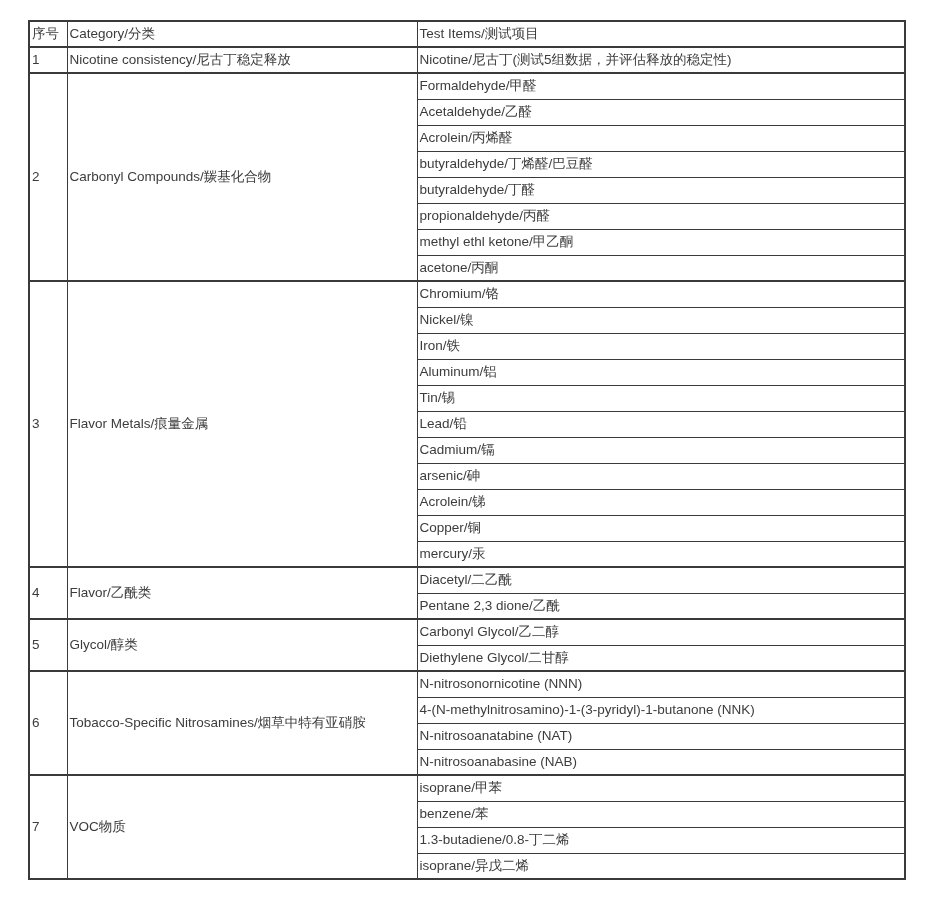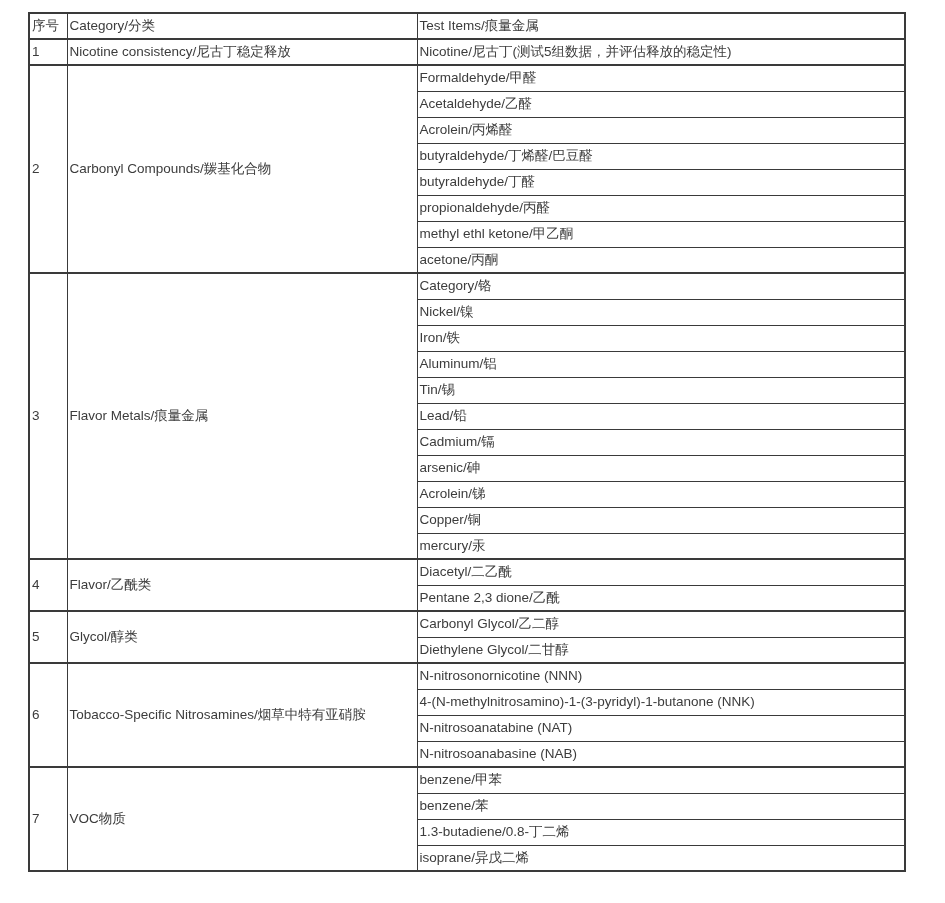--- a/index.html
+++ b/index.html
@@ -6,21 +6,21 @@
     margin: 0;
     padding: 0;
     background: #ffffff;
     font-family: "Liberation Sans", "DejaVu Sans", sans-serif;
   }
   .page {
     width: 945px;
     height: 903px;
     background: #ffffff;
     box-sizing: border-box;
-    padding: 12px 0 0 28px;
+    padding: 20px 0 0 28px;
     overflow: hidden;
   }
   table.test-table {
     border-collapse: collapse;
     table-layout: fixed;
     width: 876px;
     border: 2px solid #3a3a3a;
     color: #3c3c3c;
     font-size: 13.5px;
   }
@@ -47,21 +47,21 @@
 </style>
 </head>
 <body>
 
 <div class="page">
   <table class="test-table">
     <thead>
       <tr>
         <th class="col-no">序号</th>
         <th class="col-cat">Category/分类</th>
-        <th class="col-items">Test Items/痕量金属</th>
+        <th class="col-items">Test Items/测试项目</th>
       </tr>
     </thead>
 
   <tbody>
         <tr>
           <td class="col-no" rowspan="1">1</td>
           <td class="col-cat" rowspan="1">Nicotine consistency/尼古丁稳定释放</td>
           <td class="col-items">Nicotine/尼古丁(测试5组数据，并评估释放的稳定性)</td>
         </tr>
       </tbody>
@@ -90,21 +90,21 @@
           <td class="col-items">methyl ethl ketone/甲乙酮</td>
         </tr>
         <tr>
           <td class="col-items">acetone/丙酮</td>
         </tr>
       </tbody>
       <tbody>
         <tr>
           <td class="col-no" rowspan="11">3</td>
           <td class="col-cat" rowspan="11">Flavor Metals/痕量金属</td>
-          <td class="col-items">Category/铬</td>
+          <td class="col-items">Chromium/铬</td>
         </tr>
         <tr>
           <td class="col-items">Nickel/镍</td>
         </tr>
         <tr>
           <td class="col-items">Iron/铁</td>
         </tr>
         <tr>
           <td class="col-items">Aluminum/铝</td>
         </tr>
@@ -163,21 +163,21 @@
           <td class="col-items">N-nitrosoanatabine (NAT)</td>
         </tr>
         <tr>
           <td class="col-items">N-nitrosoanabasine (NAB)</td>
         </tr>
       </tbody>
       <tbody>
         <tr>
           <td class="col-no" rowspan="4">7</td>
           <td class="col-cat" rowspan="4">VOC物质</td>
-          <td class="col-items">benzene/甲苯</td>
+          <td class="col-items">isoprane/甲苯</td>
         </tr>
         <tr>
           <td class="col-items">benzene/苯</td>
         </tr>
         <tr>
           <td class="col-items">1.3-butadiene/0.8-丁二烯</td>
         </tr>
         <tr>
           <td class="col-items">isoprane/异戊二烯</td>
         </tr>

